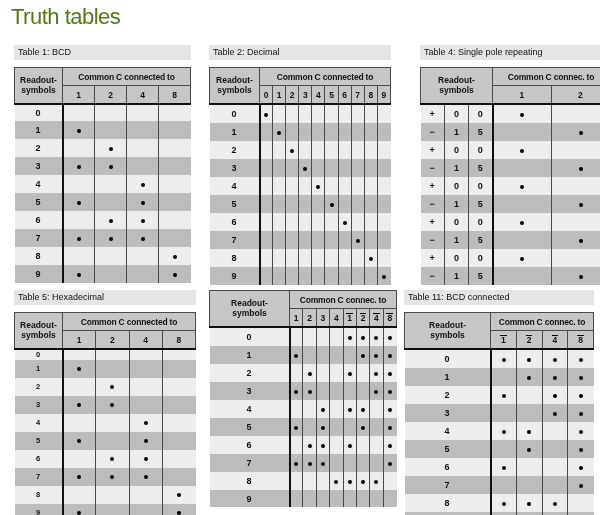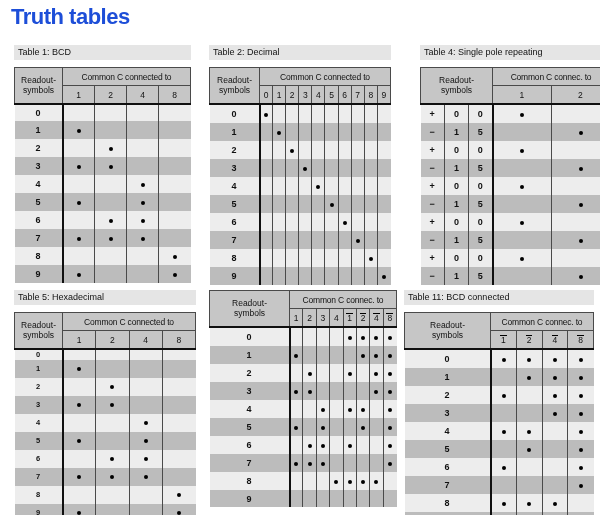--- a/index.html
+++ b/index.html
@@ -1,33 +1,33 @@
 <!DOCTYPE html>
 <html style="--row-light: #ededed; --row-dark: #bcbcbc; --header-bg: #c6c6c6; --title-bg: #e5e5e5;"><head>
 <meta charset="utf-8">
 <style>
   html,body{margin:0;padding:0;background:#fff;}
   #stage{position:relative;width:600px;height:515px;background:#ffffff;overflow:hidden;
          font-family:"Liberation Sans",sans-serif;color:#111;}
-  #page-title{position:absolute;left:11px;top:4px;margin:0;font-size:22px;font-weight:bold;
-              letter-spacing:-0.5px;color:#1d4ed8;}
+  #page-title{position:absolute;left:11px;top:4px;margin:0;font-size:22px;font-weight:normal;
+              letter-spacing:-0.5px;color:#4d7c0f;}
   .tsec{position:absolute;}
   #t1 {left:14px;  top:45px;  width:177px;}
   #t2 {left:209px; top:45px;  width:182px;}
   #t4 {left:420px; top:45px;  width:190px;}
   #t5 {left:14px;  top:290px; width:182px;}
   #t8 {left:209px; top:290px; width:188px;}
   #t11{left:404px; top:290px; width:190px;}
 
   .tbl-title{height:15px;line-height:15px;background:var(--title-bg,#e5e5e5);
              font-size:9px;font-weight:normal;padding-left:4px;margin-bottom:7px;
              white-space:nowrap;overflow:hidden;}
   table.tbl{width:100%;table-layout:fixed;border-collapse:collapse;}
   thead th{background:var(--header-bg,#c6c6c6);border:1px solid #4a4a4a;
-           font-weight:normal;padding:0;height:17px;overflow:hidden;white-space:nowrap;}
+           font-weight:bold;padding:0;height:17px;overflow:hidden;white-space:nowrap;}
   th.readout-h{font-size:8.5px;line-height:9.5px;vertical-align:middle;
                border-bottom:2px solid #101010;}
   th.readout-h span{display:block;text-align:center;}
   th.group-h{font-size:8.5px;letter-spacing:-0.2px;text-align:center;}
   th.col-h{font-size:8.5px;text-align:center;border-bottom:2px solid #101010;}
   .ov{border-top:1px solid #000;padding:0 1px;line-height:1;display:inline-block;}
 
   tbody tr{height:17.3px;}
   .dense tbody tr{height:10.6px;}
   tbody tr:nth-child(odd) {background:var(--row-light,#ededed);}

